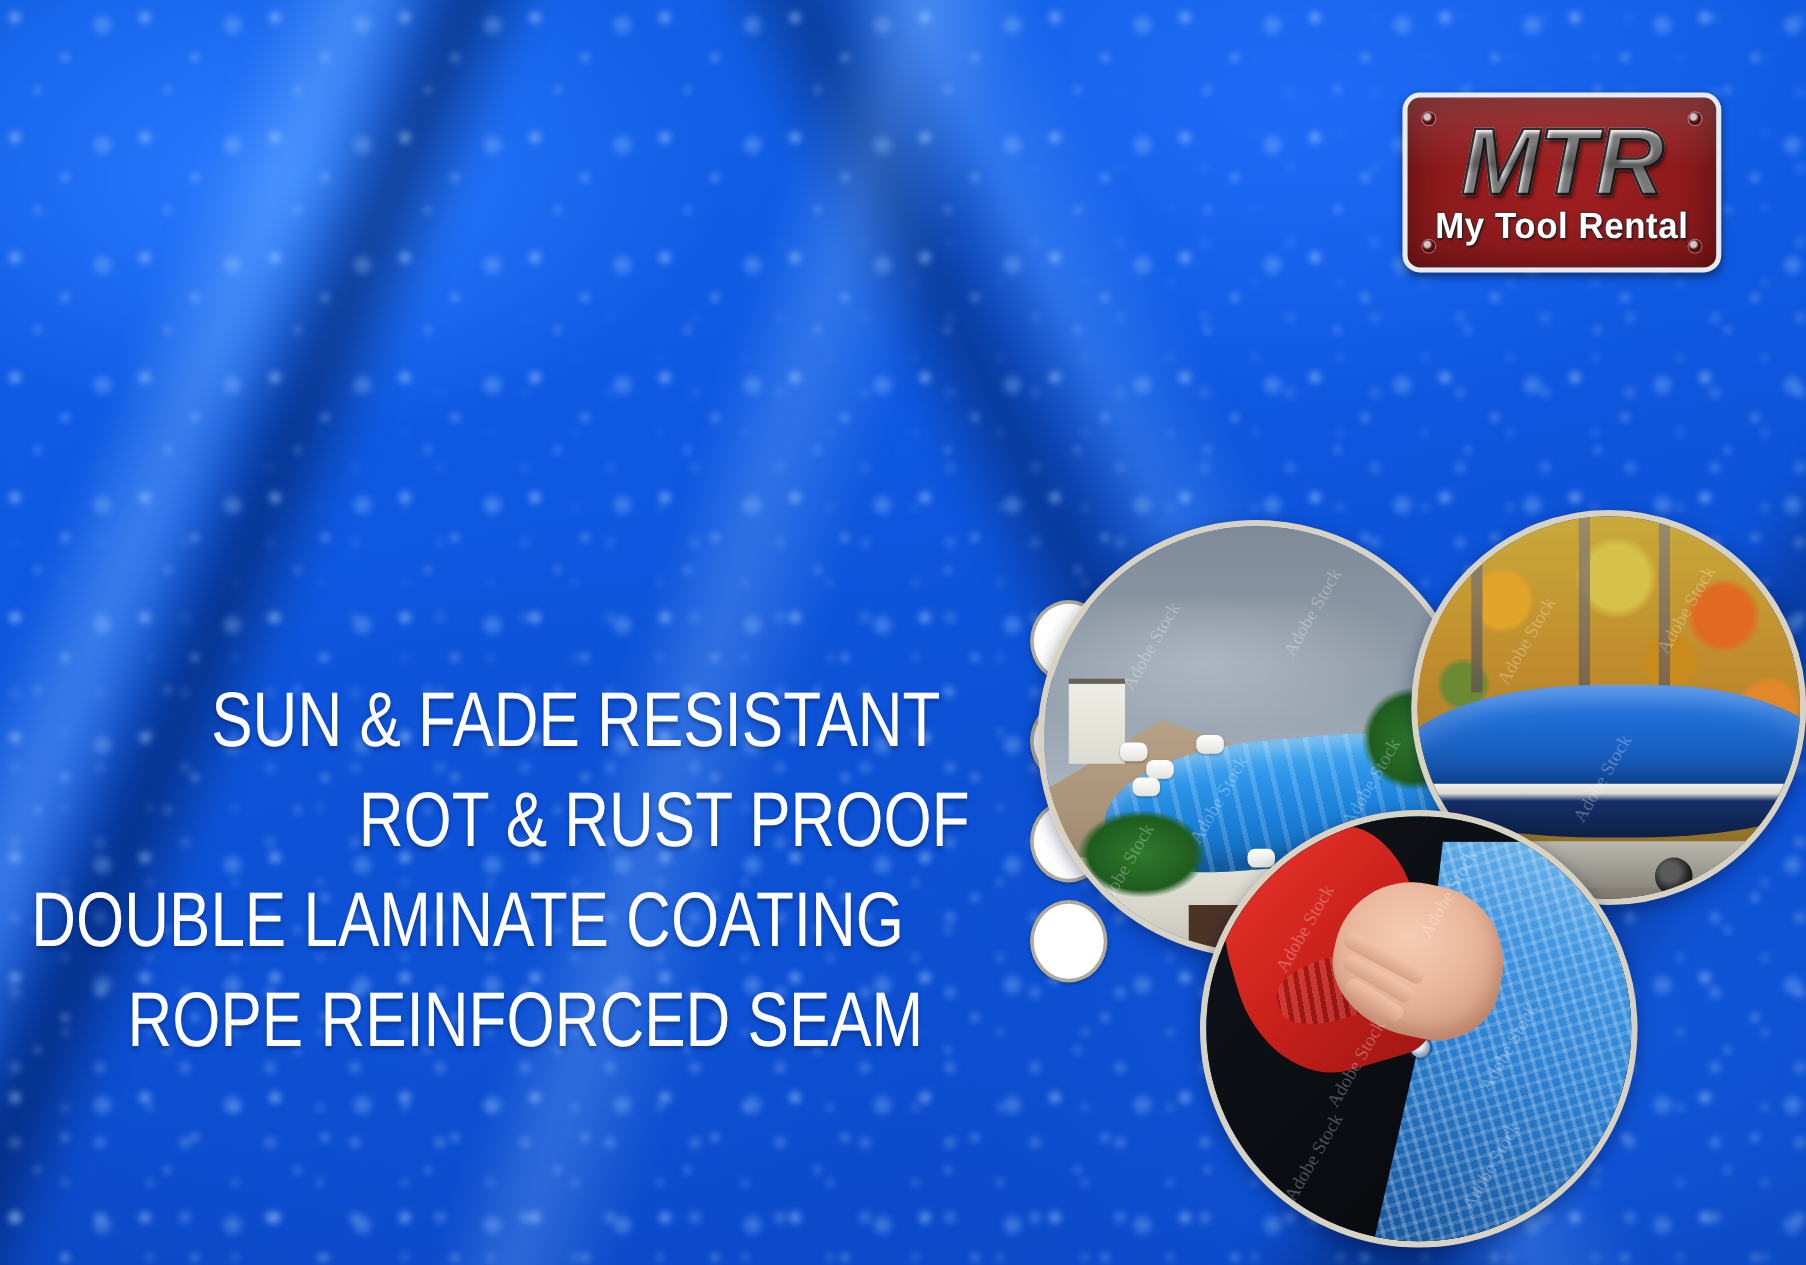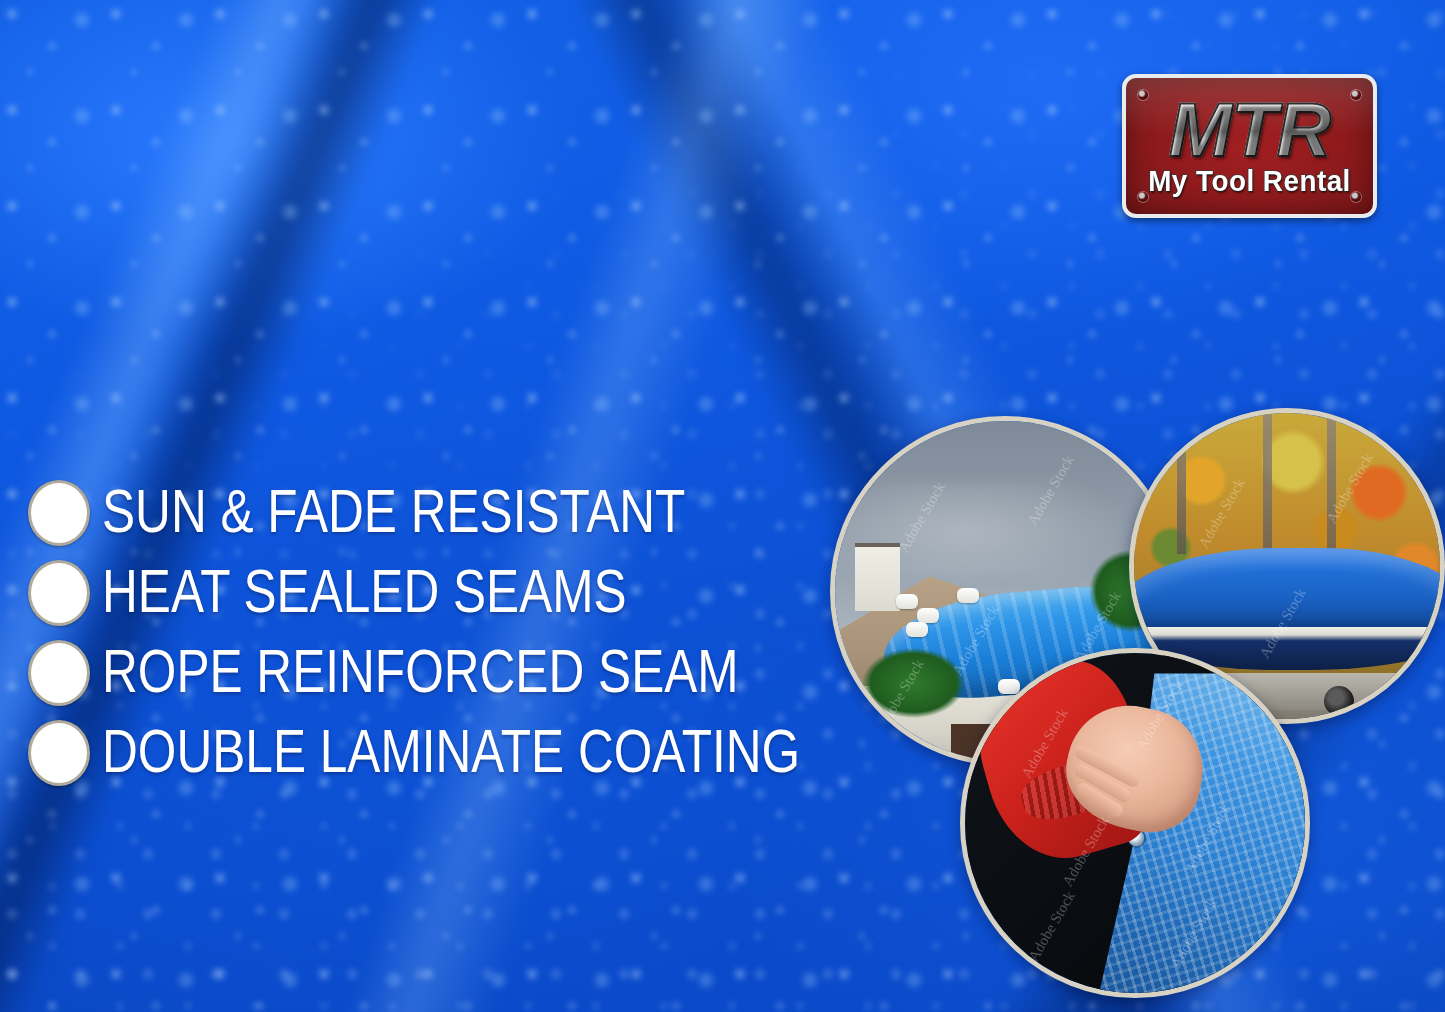--- a/index.html
+++ b/index.html
@@ -132,22 +132,23 @@
     paint-order:stroke fill;
     white-space:nowrap;
   }
 
   
   .features{
     position:absolute; left:28px; top:480px;
     width:870px;
   }
   .feature-row{
-    display:flex; align-items:flex-start;
+    display:flex; align-items:flex-end;
     height:80px;
+    flex-direction:column;
   }
   .bullet{
     flex:0 0 auto;
     width:62px; height:66px;
     border-radius:50%;
     background:#ffffff;
     border:3px solid #b0aa9c;
     box-shadow:0 1px 3px rgba(0,0,0,.35);
     margin-right:12px;
   }
@@ -341,35 +342,35 @@
   </div>
 
 
   <div class="features">
 
     <div class="feature-row">
       <span class="bullet"></span>
       <span class="feature-text">SUN &amp; FADE RESISTANT</span>
     </div>
 
-
     <div class="feature-row">
       <span class="bullet"></span>
-      <span class="feature-text">HEAT SEALED SEAMS</span>
-    </div>
-
+      <span class="feature-text">ROT &amp; RUST PROOF</span>
+    </div>
+
+
+
+    <div class="feature-row">
+      <span class="bullet"></span>
+      <span class="feature-text">DOUBLE LAMINATE COATING</span>
+    </div>
 
     <div class="feature-row">
       <span class="bullet"></span>
       <span class="feature-text">ROPE REINFORCED SEAM</span>
-    </div>
-
-    <div class="feature-row">
-      <span class="bullet"></span>
-      <span class="feature-text">DOUBLE LAMINATE COATING</span>
     </div>
 
   </div>
 
   <div class="collage">
 
     <div class="photo-circle c-roof">
       <div class="roof-sky"></div>
       <div class="roof-cloud"></div>
       <div class="roof-shingle"></div>

